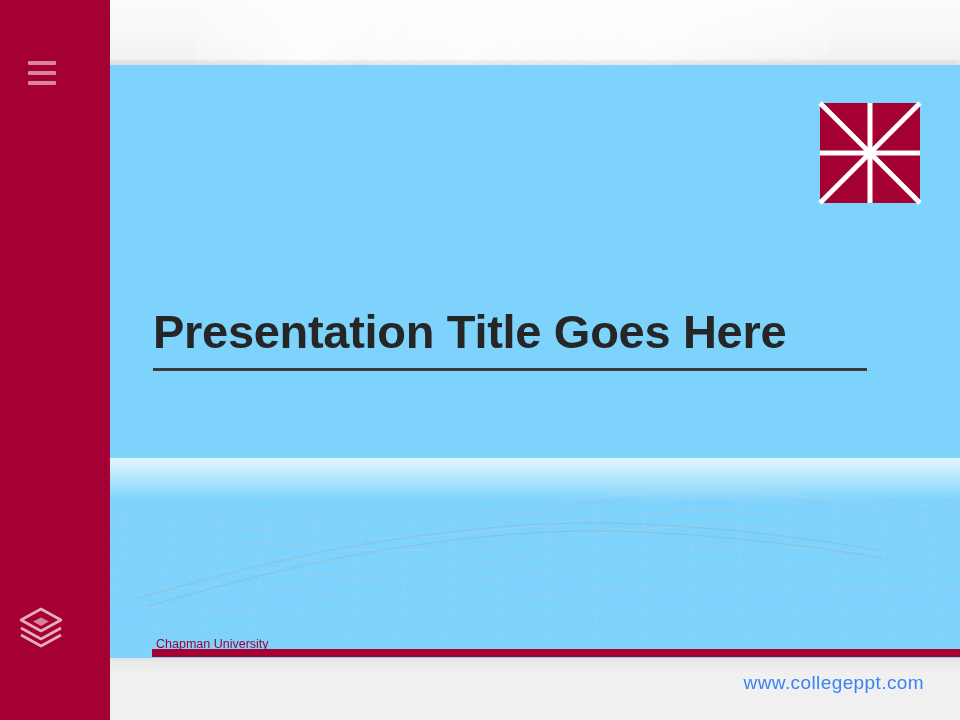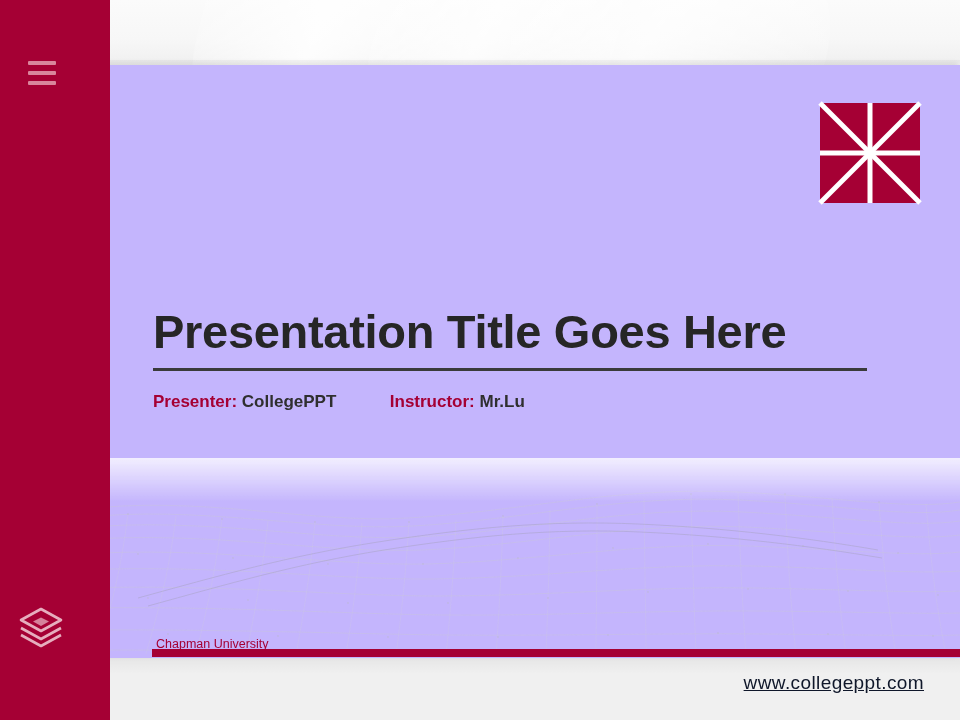--- a/index.html
+++ b/index.html
@@ -56,24 +56,23 @@
   }
   .bottom-band-top-shade {
     position:absolute; left:0; top:0; width:960px; height:16px;
     background: linear-gradient(180deg, rgba(0,0,0,.045), rgba(0,0,0,0));
   }
   .site-url {
     position: absolute;
     right: 36px;
     top: 672px;
     font-size: 19px;
-    color: #0f172a;
+    color: #3b82f6;
     letter-spacing: .4px;
     font-family: "Liberation Sans", sans-serif;
-    text-decoration: underline;
   }
 
   
   .rail {
     position: absolute;
     left: 0; top: 0;
     width: 110px; height: 720px;
     background: #a50034;
     z-index: 5;
   }
@@ -91,21 +90,21 @@
     position: absolute;
     left: 16px; top: 602px;
     width: 50px; height: 50px;
   }
 
   
   .slide {
     position: absolute;
     left: 78px; top: 65px;
     width: 882px; height: 593px;
-    background: #c4b5fd;
+    background: #7dd3fc;
     box-shadow: -2px -2px 5px rgba(0,0,0,.10);
     overflow: hidden;
     z-index: 3;
   }
 
   
   .logo {
     position: absolute;
     right: 38px; top: 36px;
     width: 104px; height: 104px;
@@ -296,26 +295,19 @@
           <path d="M60 140 C140 118, 210 98, 300 84 C390 70, 470 62, 560 66 C650 70, 730 80, 800 92"></path>
           <path d="M70 148 C150 126, 218 106, 306 92 C396 78, 474 70, 562 74 C652 78, 732 88, 804 100"></path>
         </g>
         <rect x="0" y="0" width="882" height="200" fill="url(#fade)"></rect>
       </svg>
     </div>
 
     <div class="title-block">
       <div class="slide-title">Presentation Title Goes Here</div>
       <div class="title-rule"></div>
-      <div class="byline">
-        <span class="lbl">Presenter:</span>
-        <span>CollegePPT</span>
-        <span class="gap"></span>
-        <span class="lbl">Instructor:</span>
-        <span>Mr.Lu</span>
-      </div>
     </div>
 
     <div class="org-name">Chapman University</div>
     <div class="slide-rule"></div>
 
   </div>
 </div>
 
 </body></html>

